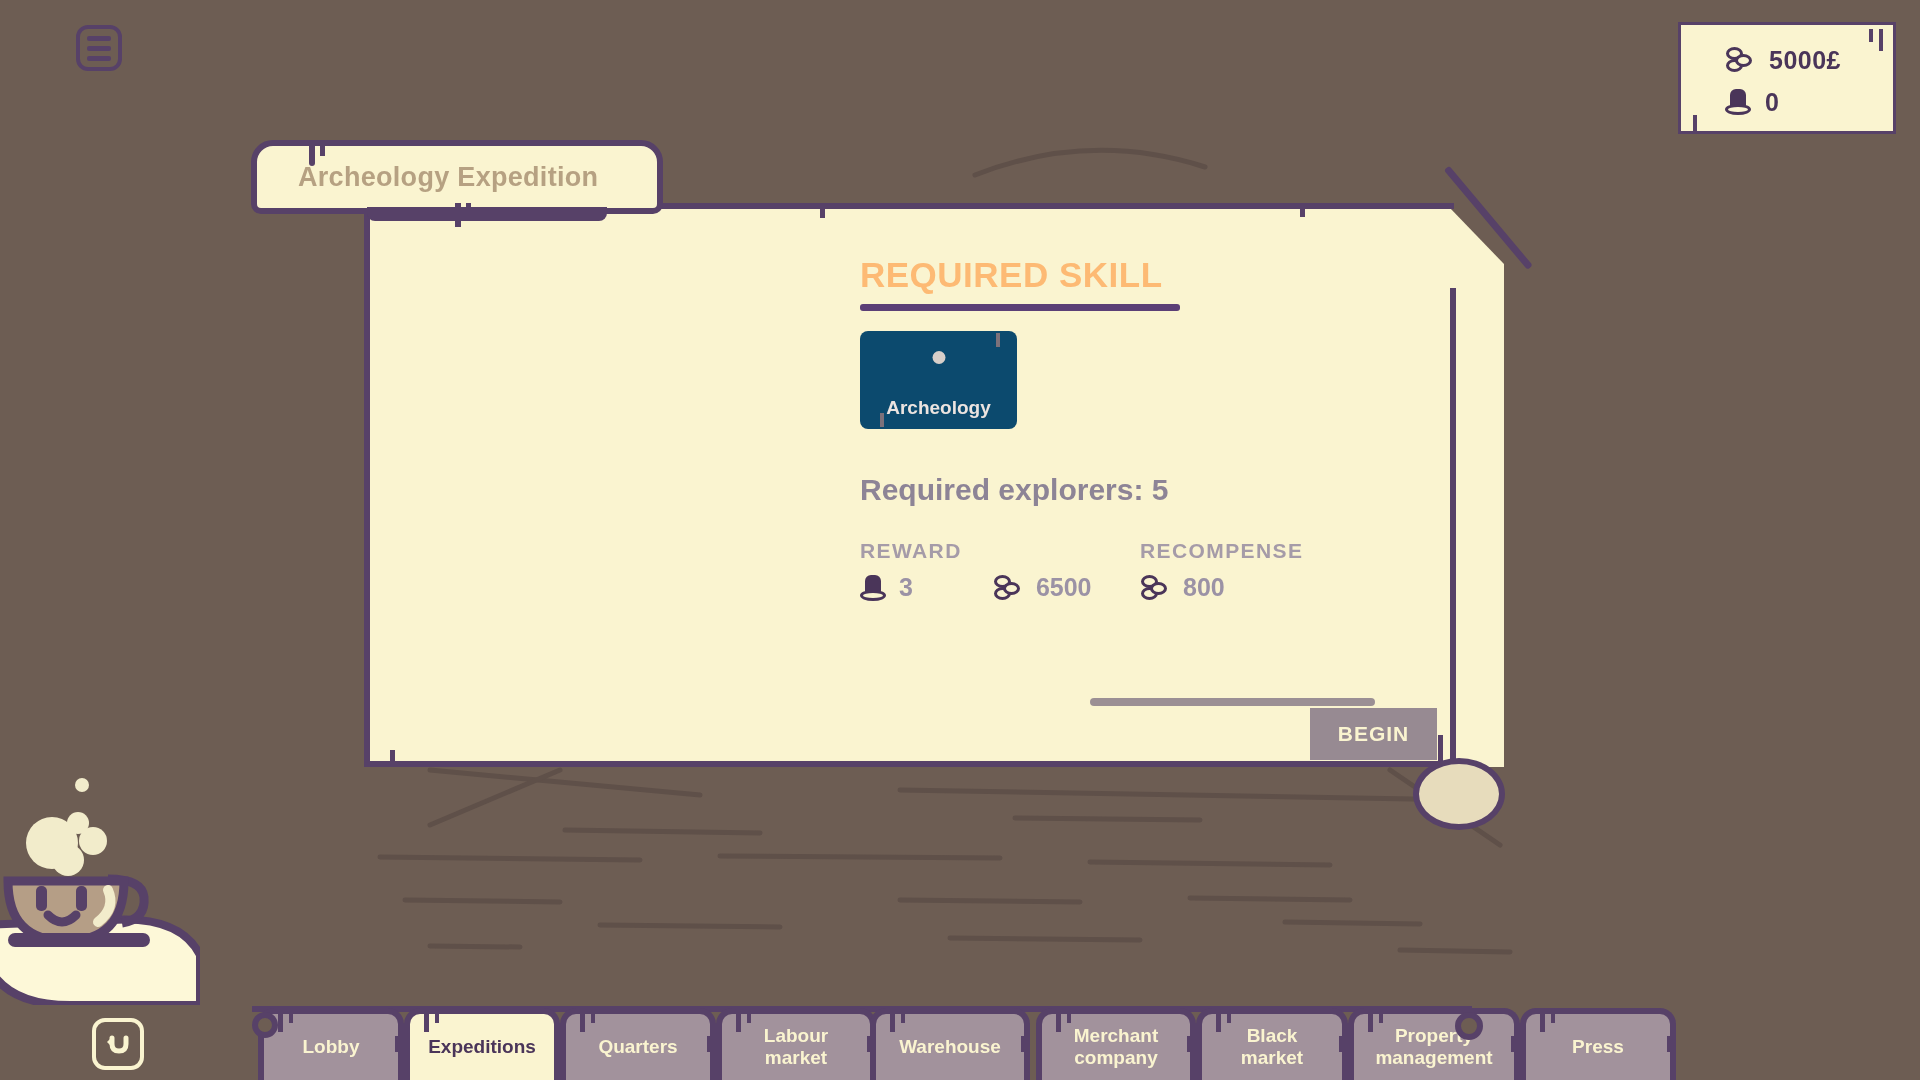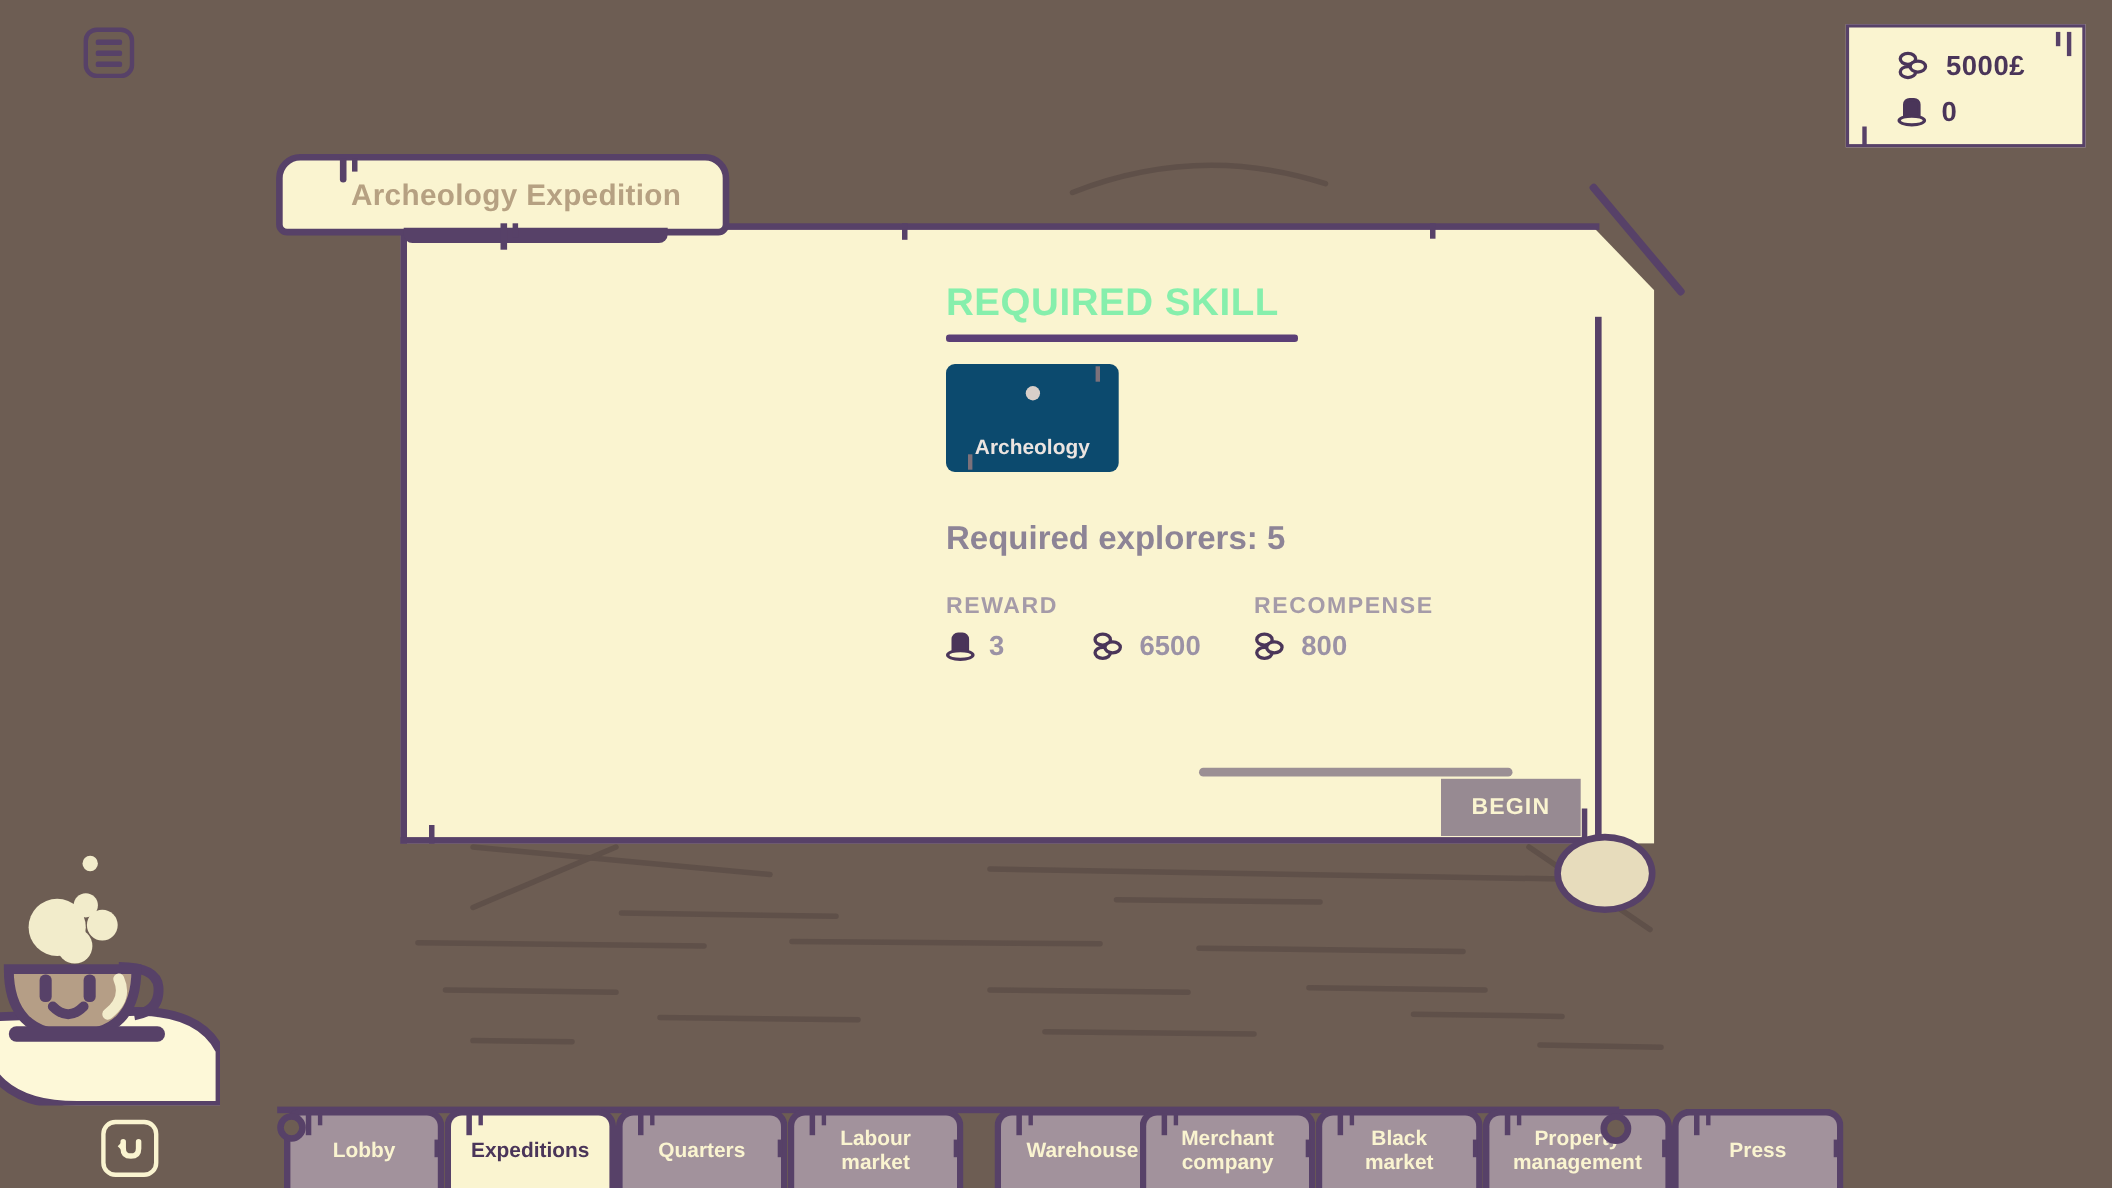--- a/index.html
+++ b/index.html
@@ -53,21 +53,21 @@
   
   .coins.dark .c { background: #faf4d0; border-color: #4a3559; }
 
   
   .title-tab {
     position: absolute; left: 251px; top: 140px;
     width: 412px; height: 74px;
     background: #faf4d0;
     border: 6px solid #574168;
     border-radius: 22px 22px 10px 10px;
-    display: flex; align-items: center; padding-left: 62px;
+    display: flex; align-items: center; padding-left: 41px;
     z-index: 5;
   }
   .title-tab .txt { font-size: 27px; font-weight: bold; color: #b6a182; letter-spacing: .3px; }
   .title-tab .drip { position:absolute; left: 52px; top: -2px; width: 6px; height: 22px; background:#574168; border-radius:0 0 3px 3px;}
   .title-tab .drip2 { position:absolute; left: 63px; top: -2px; width: 5px; height: 12px; background:#574168;}
   .title-tab .base-shadow { position:absolute; left: 110px; bottom: -13px; width: 240px; height: 14px; background:#574168; border-radius: 0 0 8px 8px; }
 
   
   .card {
     position: absolute; left: 364px; top: 207px;
@@ -112,21 +112,21 @@
   .pit { position:absolute; left:132px; top:328px; width:214px; height:85px; border:8px solid #d5bd8e; background:#f0e1bd;}
   .vase-neck { position:absolute; left:154px; top:340px; width:48px; height:11px; background:#d5bd8e; border-radius:5px;}
   .vase-stem { position:absolute; left:168px; top:348px; width:20px; height:28px; background:#d5bd8e;}
   .vase-body { position:absolute; left:148px; top:366px; width:56px; height:44px; background:#d5bd8e; border-radius:50% 50% 45% 45%;}
   .shard { position:absolute; left:215px; top:388px; width:78px; height:12px; background:#d5bd8e; border-radius:0 0 9px 9px;}
   .sandline { position:absolute; background:#d5bd8e; height:9px; border-radius:5px; opacity:.85;}
   svg.scene { position:absolute; left:0; top:0; width:396px; height:491px; }
 
   
   .right-col { position:absolute; left:860px; top:255px; width:560px; z-index:4; }
-  .req-skill-h { font-size: 35px; font-weight: bold; color:#86efac; letter-spacing:.5px; }
+  .req-skill-h { font-size: 35px; font-weight: bold; color:#fdba74; letter-spacing:.5px; }
   .req-underline { margin-top:9px; width:320px; height:7px; background:#5b3f76; border-radius:3px;}
   .skill-card {
     margin-top:20px; width:157px; height:98px; background:#0c4a6e;
     border-radius:8px; position:relative;
     display:flex; align-items:flex-end; justify-content:center; padding-bottom:10px;
   }
   .skill-card .dot { position:absolute; left:50%; top:20px; transform:translateX(-50%); width:13px;height:13px;border-radius:50%;background:#d8cfc9;}
   .skill-card .lbl { font-size:19px; font-weight:bold; color:#ece4e0; }
   .skill-card .nick { position:absolute; right:17px; top:2px; width:4px; height:14px; background:#7d717a;}
   .skill-card .nick2{ position:absolute; left:20px; bottom:2px; width:4px; height:14px; background:#7d717a;}
@@ -396,21 +396,21 @@
       <div class="dr"></div>
         <div class="dr2"></div>
         <div class="sidenick"></div>
       <span>Quarters</span>
     </div>
     <div class="tab" style="left:716px;width:160px;white-space:pre-line;">
       <div class="dr"></div><div class="dr2"></div><div class="sidenick"></div>
       <span>Labour
 market</span>
     </div>
-    <div class="tab" style="left:904px;width:160px;">
+    <div class="tab" style="left:870px;width:160px;">
       <div class="dr"></div>
         <div class="dr2"></div>
         <div class="sidenick"></div>
       <span>Warehouse</span>
     </div>
     <div class="tab" style="left:1036px;width:160px;white-space:pre-line;">
       <div class="dr"></div><div class="dr2"></div><div class="sidenick"></div>
       <span>Merchant
 company</span>
     </div>

